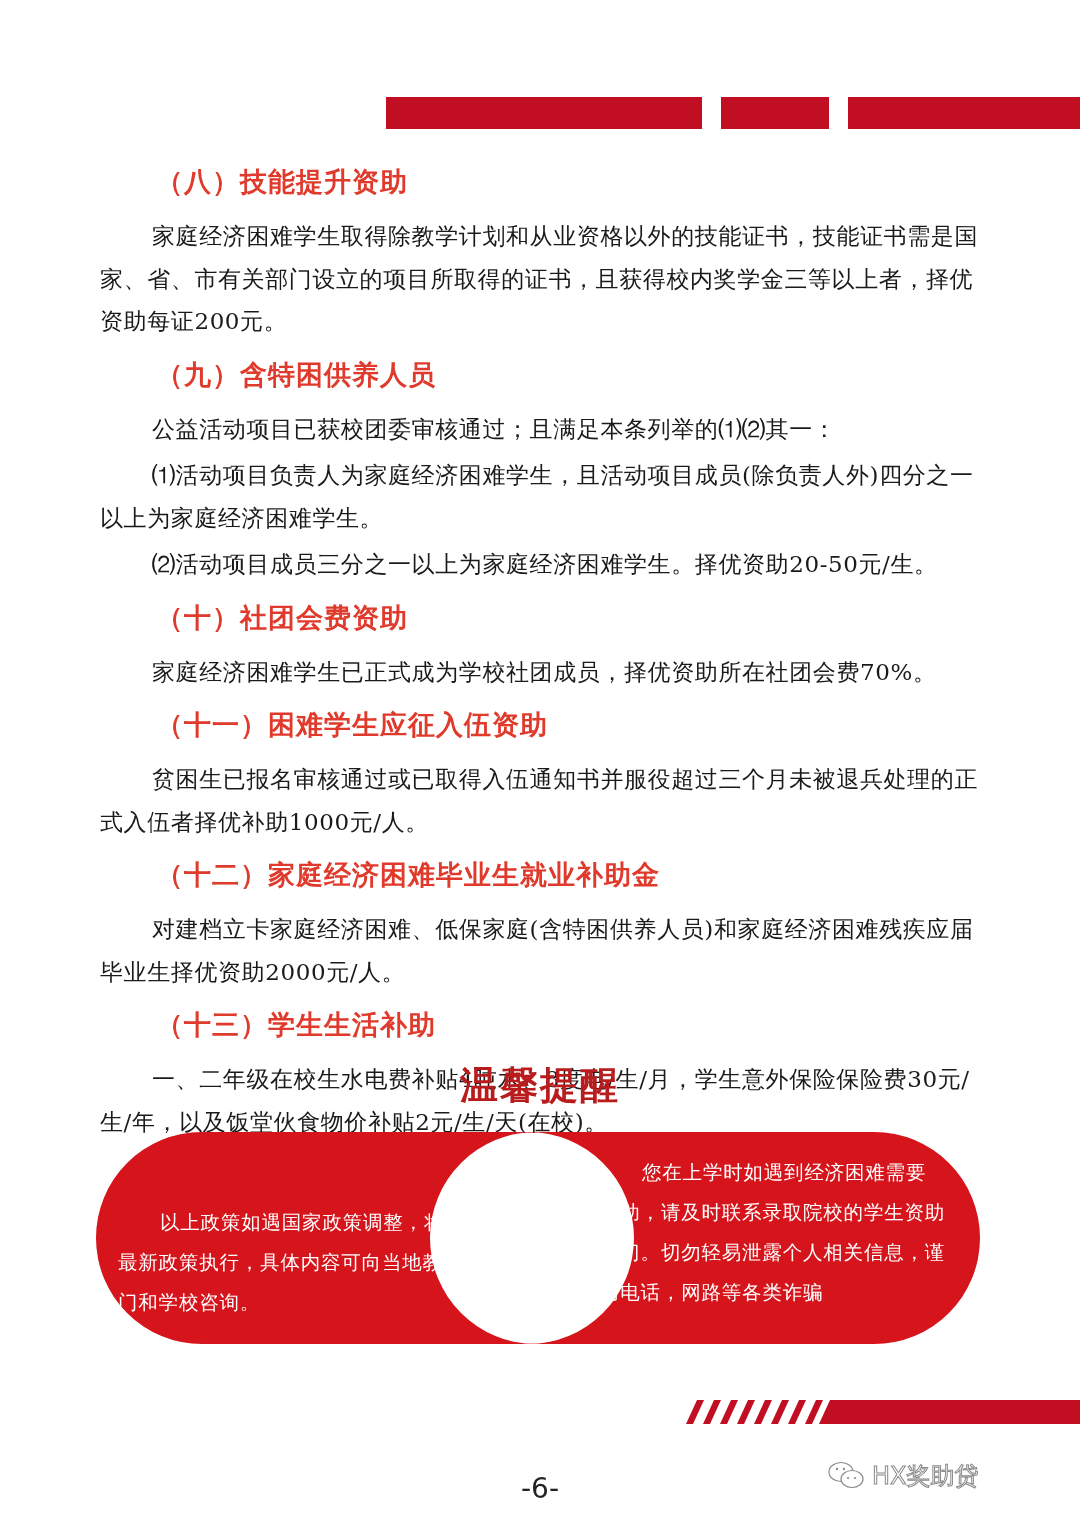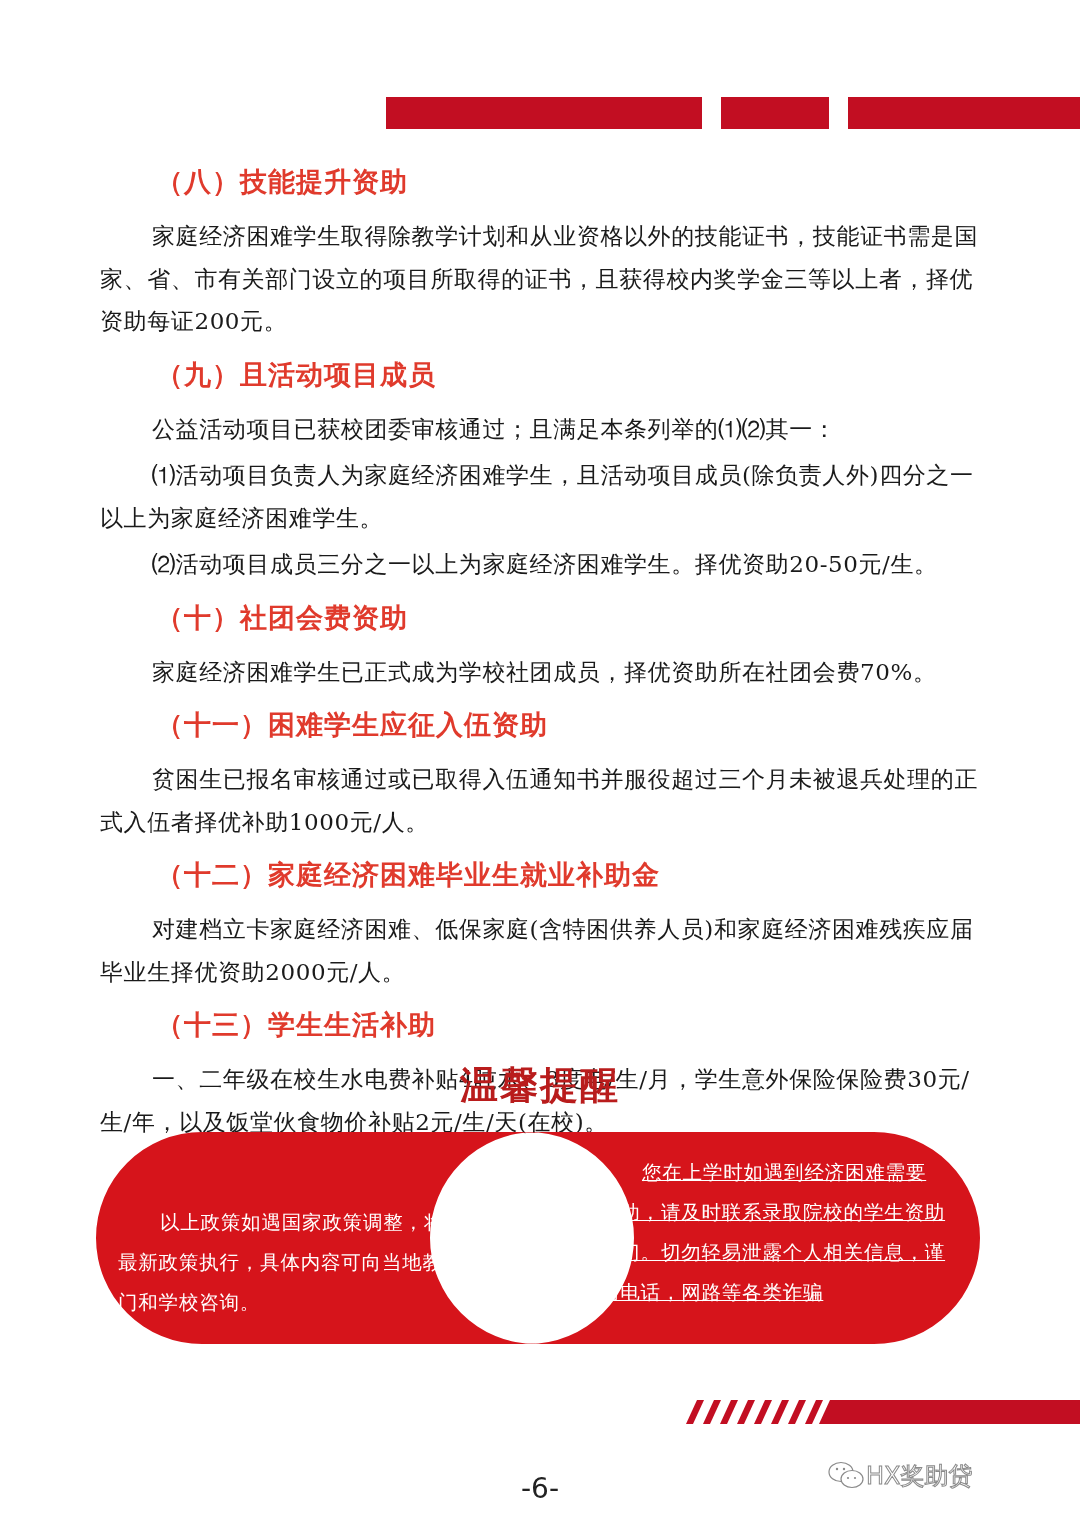--- a/index.html
+++ b/index.html
@@ -12,38 +12,38 @@
   .para { font-size:23px; line-height:42.5px; margin:4px; text-indent:52px; letter-spacing:0.6px; }
   .para.last { margin-bottom:0; }
   .reminder-title { position:absolute; top:1060px; left:0; width:1080px; text-align:center;
        font-family:"DejaVu Sans","Liberation Sans",sans-serif; font-weight:bold; font-size:38px; color:#b91c1c; letter-spacing:2px; }
   .venn { position:absolute; left:96px; top:1132px; }
   .bubble-text { position:absolute; color:#ffffff; font-family:"DejaVu Sans","Liberation Sans",sans-serif;
        font-size:19.5px; line-height:40px; letter-spacing:0.8px; }
   .stripes { position:absolute; left:680px; top:1400px; width:400px; height:24px; }
   .page-num { position:absolute; top:1472px; left:0; width:1080px; text-align:center;
        font-family:"DejaVu Sans","Liberation Sans",sans-serif; font-size:28px; color:#222; }
-  .watermark { position:absolute; top:1460px; left:828px; display:flex; align-items:center; 
+  .watermark { position:absolute; top:1460px; left:828px; display:flex; align-items:center; gap:6px;
        font-family:"DejaVu Sans","Liberation Sans",sans-serif; font-size:24px; color:#fff;
        -webkit-text-stroke:1px #8a8a8a; }
 </style>
 </head>
 <body>
 
 <div class="topbar" style="left:386px;width:316px;"></div>
 <div class="topbar" style="left:721px;width:108px;"></div>
 <div class="topbar" style="left:848px;width:232px;"></div>
 
 <div class="content">
   <section>
     <h3 class="heading">（八）技能提升资助</h3>
     <p class="para">家庭经济困难学生取得除教学计划和从业资格以外的技能证书，技能证书需是国家、省、市有关部门设立的项目所取得的证书，且获得校内奖学金三等以上者，择优资助每证200元。</p>
   </section>
   <section>
-    <h3 class="heading">（九）且活动项目成员</h3>
+    <h3 class="heading">（九）含特困供养人员</h3>
     <p class="para">公益活动项目已获校团委审核通过；且满足本条列举的⑴⑵其一：</p>
     <p class="para">⑴活动项目负责人为家庭经济困难学生，且活动项目成员(除负责人外)四分之一以上为家庭经济困难学生。</p>
     <p class="para">⑵活动项目成员三分之一以上为家庭经济困难学生。择优资助20-50元/生。</p>
   </section>
   <section>
     <h3 class="heading">（十）社团会费资助</h3>
     <p class="para">家庭经济困难学生已正式成为学校社团成员，择优资助所在社团会费70%。</p>
   </section>
   <section>
     <h3 class="heading">（十一）困难学生应征入伍资助</h3>
@@ -59,21 +59,21 @@
   </section>
 </div>
 
 <div class="reminder-title">温馨提醒</div>
 
 <svg class="venn" width="890" height="212" viewBox="0 0 890 212">
   <path fill="#d6141b" fill-rule="evenodd" d="M106,0 H432 A106,106 0 0 1 432,212 H106 A106,106 0 0 1 106,0 Z
            M440,0 H778 A106,106 0 0 1 778,212 H440 A106,106 0 0 1 440,0 Z"></path>
 </svg>
 <div class="bubble-text" style="left:118px; top:1175px; width:366px; text-indent:42px;margin-top:28px;">以上政策如遇国家政策调整，将按最新政策执行，具体内容可向当地教育部门和学校咨询。</div>
-<div class="bubble-text" style="left:600px; top:1153px; width:346px; text-indent:42px;text-decoration:underline;">您在上学时如遇到经济困难需要帮助，请及时联系录取院校的学生资助部门。切勿轻易泄露个人相关信息，谨防电话，网路等各类诈骗</div>
+<div class="bubble-text" style="left:600px; top:1153px; width:346px; text-indent:42px;">您在上学时如遇到经济困难需要帮助，请及时联系录取院校的学生资助部门。切勿轻易泄露个人相关信息，谨防电话，网路等各类诈骗</div>
 
 <svg class="stripes" viewBox="0 0 400 24" width="400" height="24">
   <g fill="#c20e22">
     <polygon points="6,24 13,24 24,0 17,0"></polygon>
     <polygon points="23,24 30,24 41,0 34,0"></polygon>
     <polygon points="40,24 47,24 58,0 51,0"></polygon>
     <polygon points="57,24 64,24 75,0 68,0"></polygon>
     <polygon points="74,24 81,24 92,0 85,0"></polygon>
     <polygon points="91,24 98,24 109,0 102,0"></polygon>
     <polygon points="108,24 115,24 126,0 119,0"></polygon>

